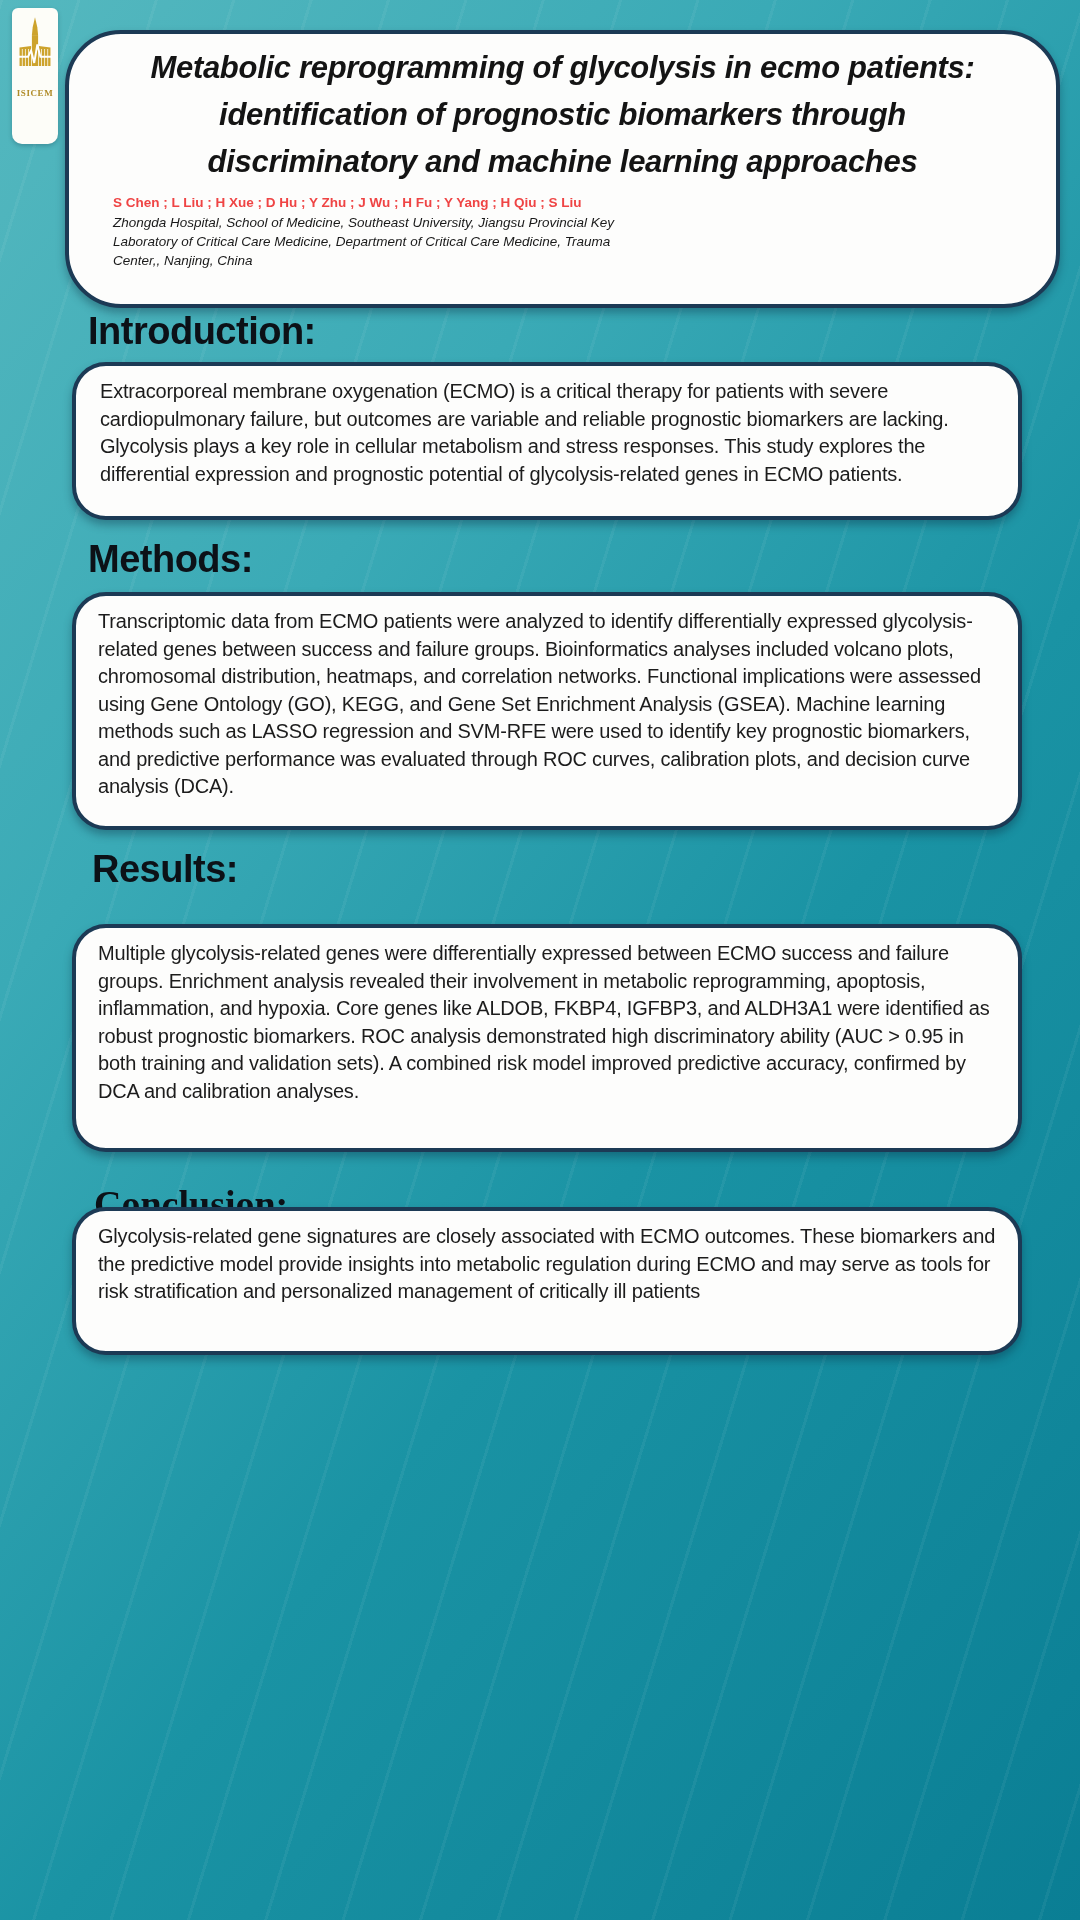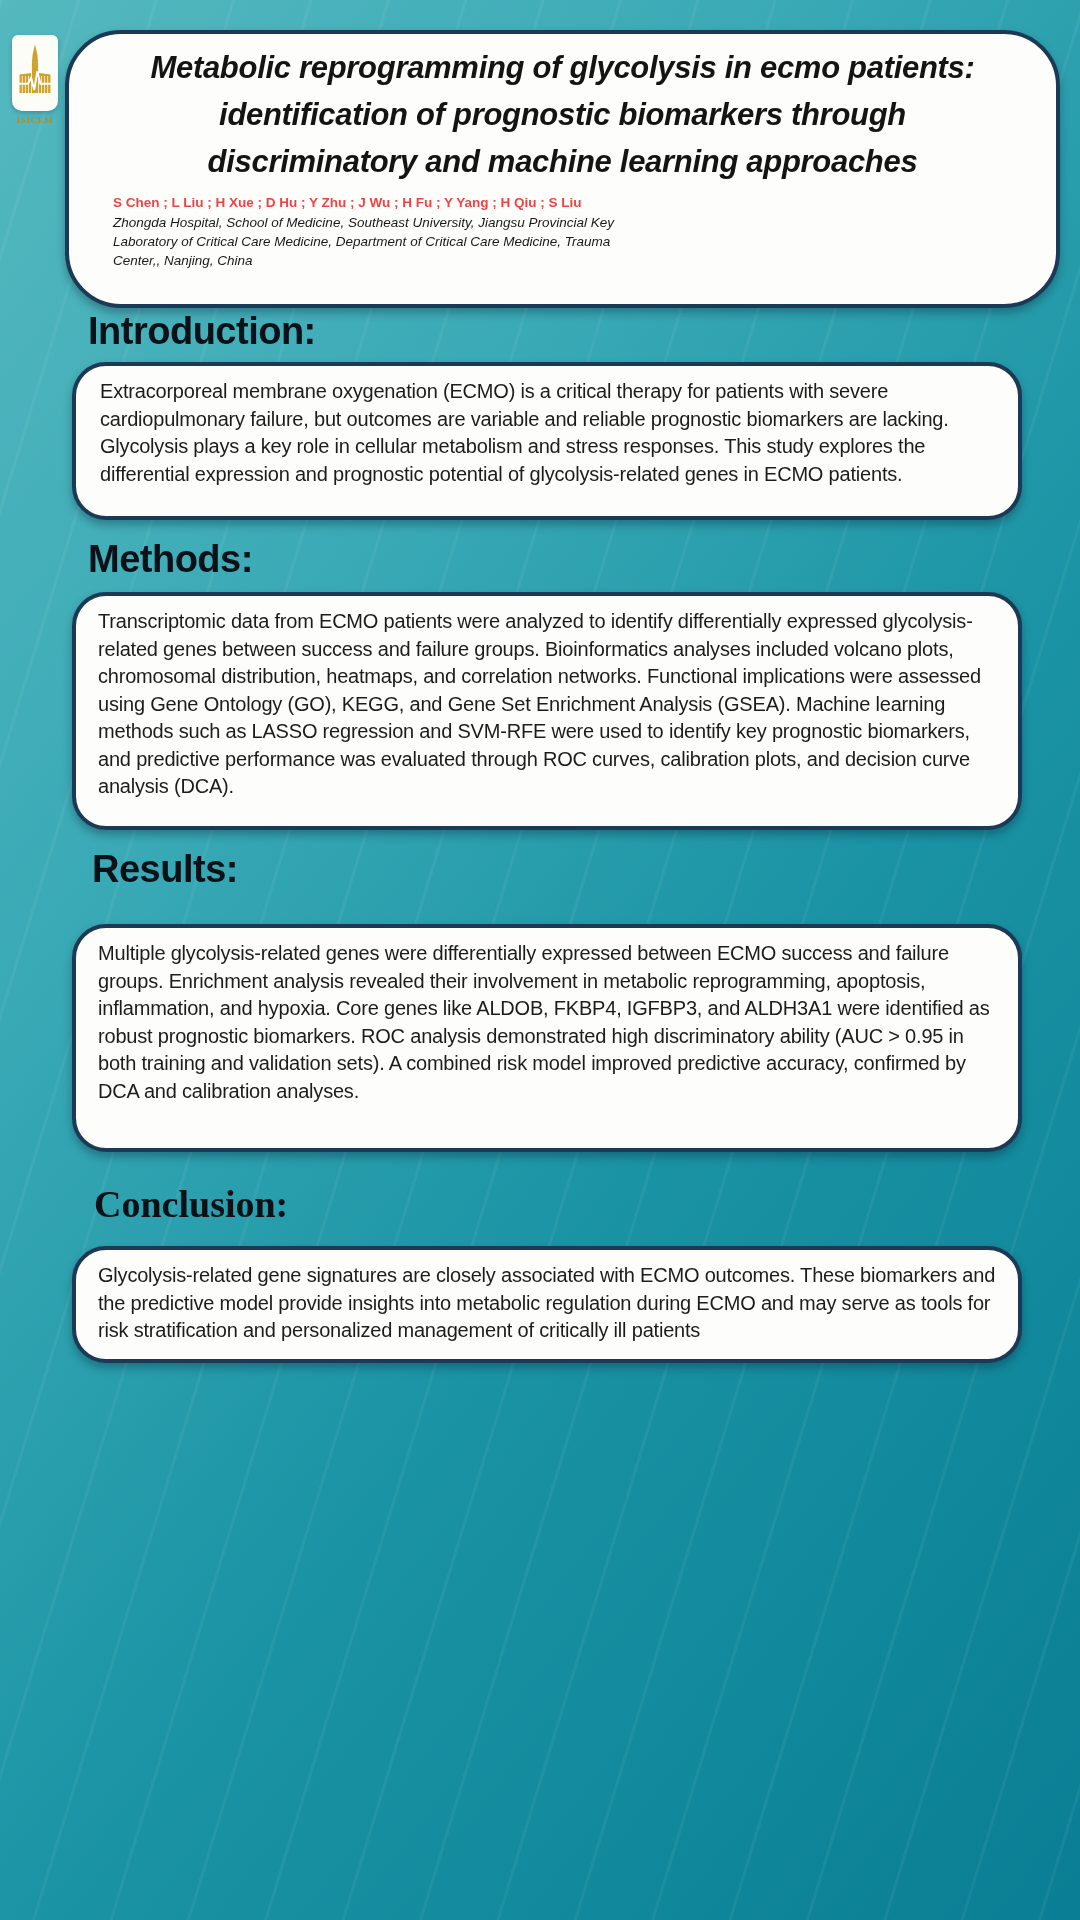--- a/index.html
+++ b/index.html
@@ -14,27 +14,26 @@
       repeating-linear-gradient(107deg,
         rgba(255,255,255,0.05) 0px, rgba(255,255,255,0.05) 3px,
         rgba(255,255,255,0.0) 3px, rgba(255,255,255,0.0) 74px),
       linear-gradient(128deg, #55b8bf 0%, #3aaab6 30%, #1a93a4 60%, #0a7e94 100%);
   }
 
   
   .logo-box {
     position: absolute;
     left: 12px; top: 8px;
-    width: 46px; height: 76px;
+    width: 46px; height: 136px;
     background: #fdfdf8;
     border-radius: 6px 6px 10px 10px;
     display: flex; flex-direction: column;
     align-items: center; justify-content: flex-start;
     box-shadow: 0 2px 4px rgba(10,40,60,0.25);
-    margin-top: 27px;
   }
   .logo-box svg { margin-top: 8px; }
   .logo-text {
     font-family: "Liberation Serif", serif;
     font-size: 9px; font-weight: bold;
     letter-spacing: 0.6px;
     color: #b08c28;
     margin-top: 2px;
   }
 
@@ -90,21 +89,21 @@
   .section-panel { left: 72px; width: 950px; border-radius: 34px; padding: 12px 22px; }
   .section-body {
     font-size: 20px; line-height: 27.5px;
     letter-spacing: -0.2px;
     color: #1c1c1c;
   }
 
   .panel-intro      { top: 362px;  height: 158px; padding-left: 24px; }
   .panel-methods    { top: 592px;  height: 238px; }
   .panel-results    { top: 924px;  height: 228px; }
-  .panel-conclusion { top: 1246px; height: 117px; }
+  .panel-conclusion { top: 1207px; height: 148px; }
 
   .heading-intro      { left: 88px; top: 310px; }
   .heading-methods    { left: 88px; top: 538px; }
   .heading-results    { left: 92px; top: 848px; }
   .heading-conclusion { left: 94px; top: 1182px; }
 </style>
 </head>
 <body>
 
 <div class="poster">

